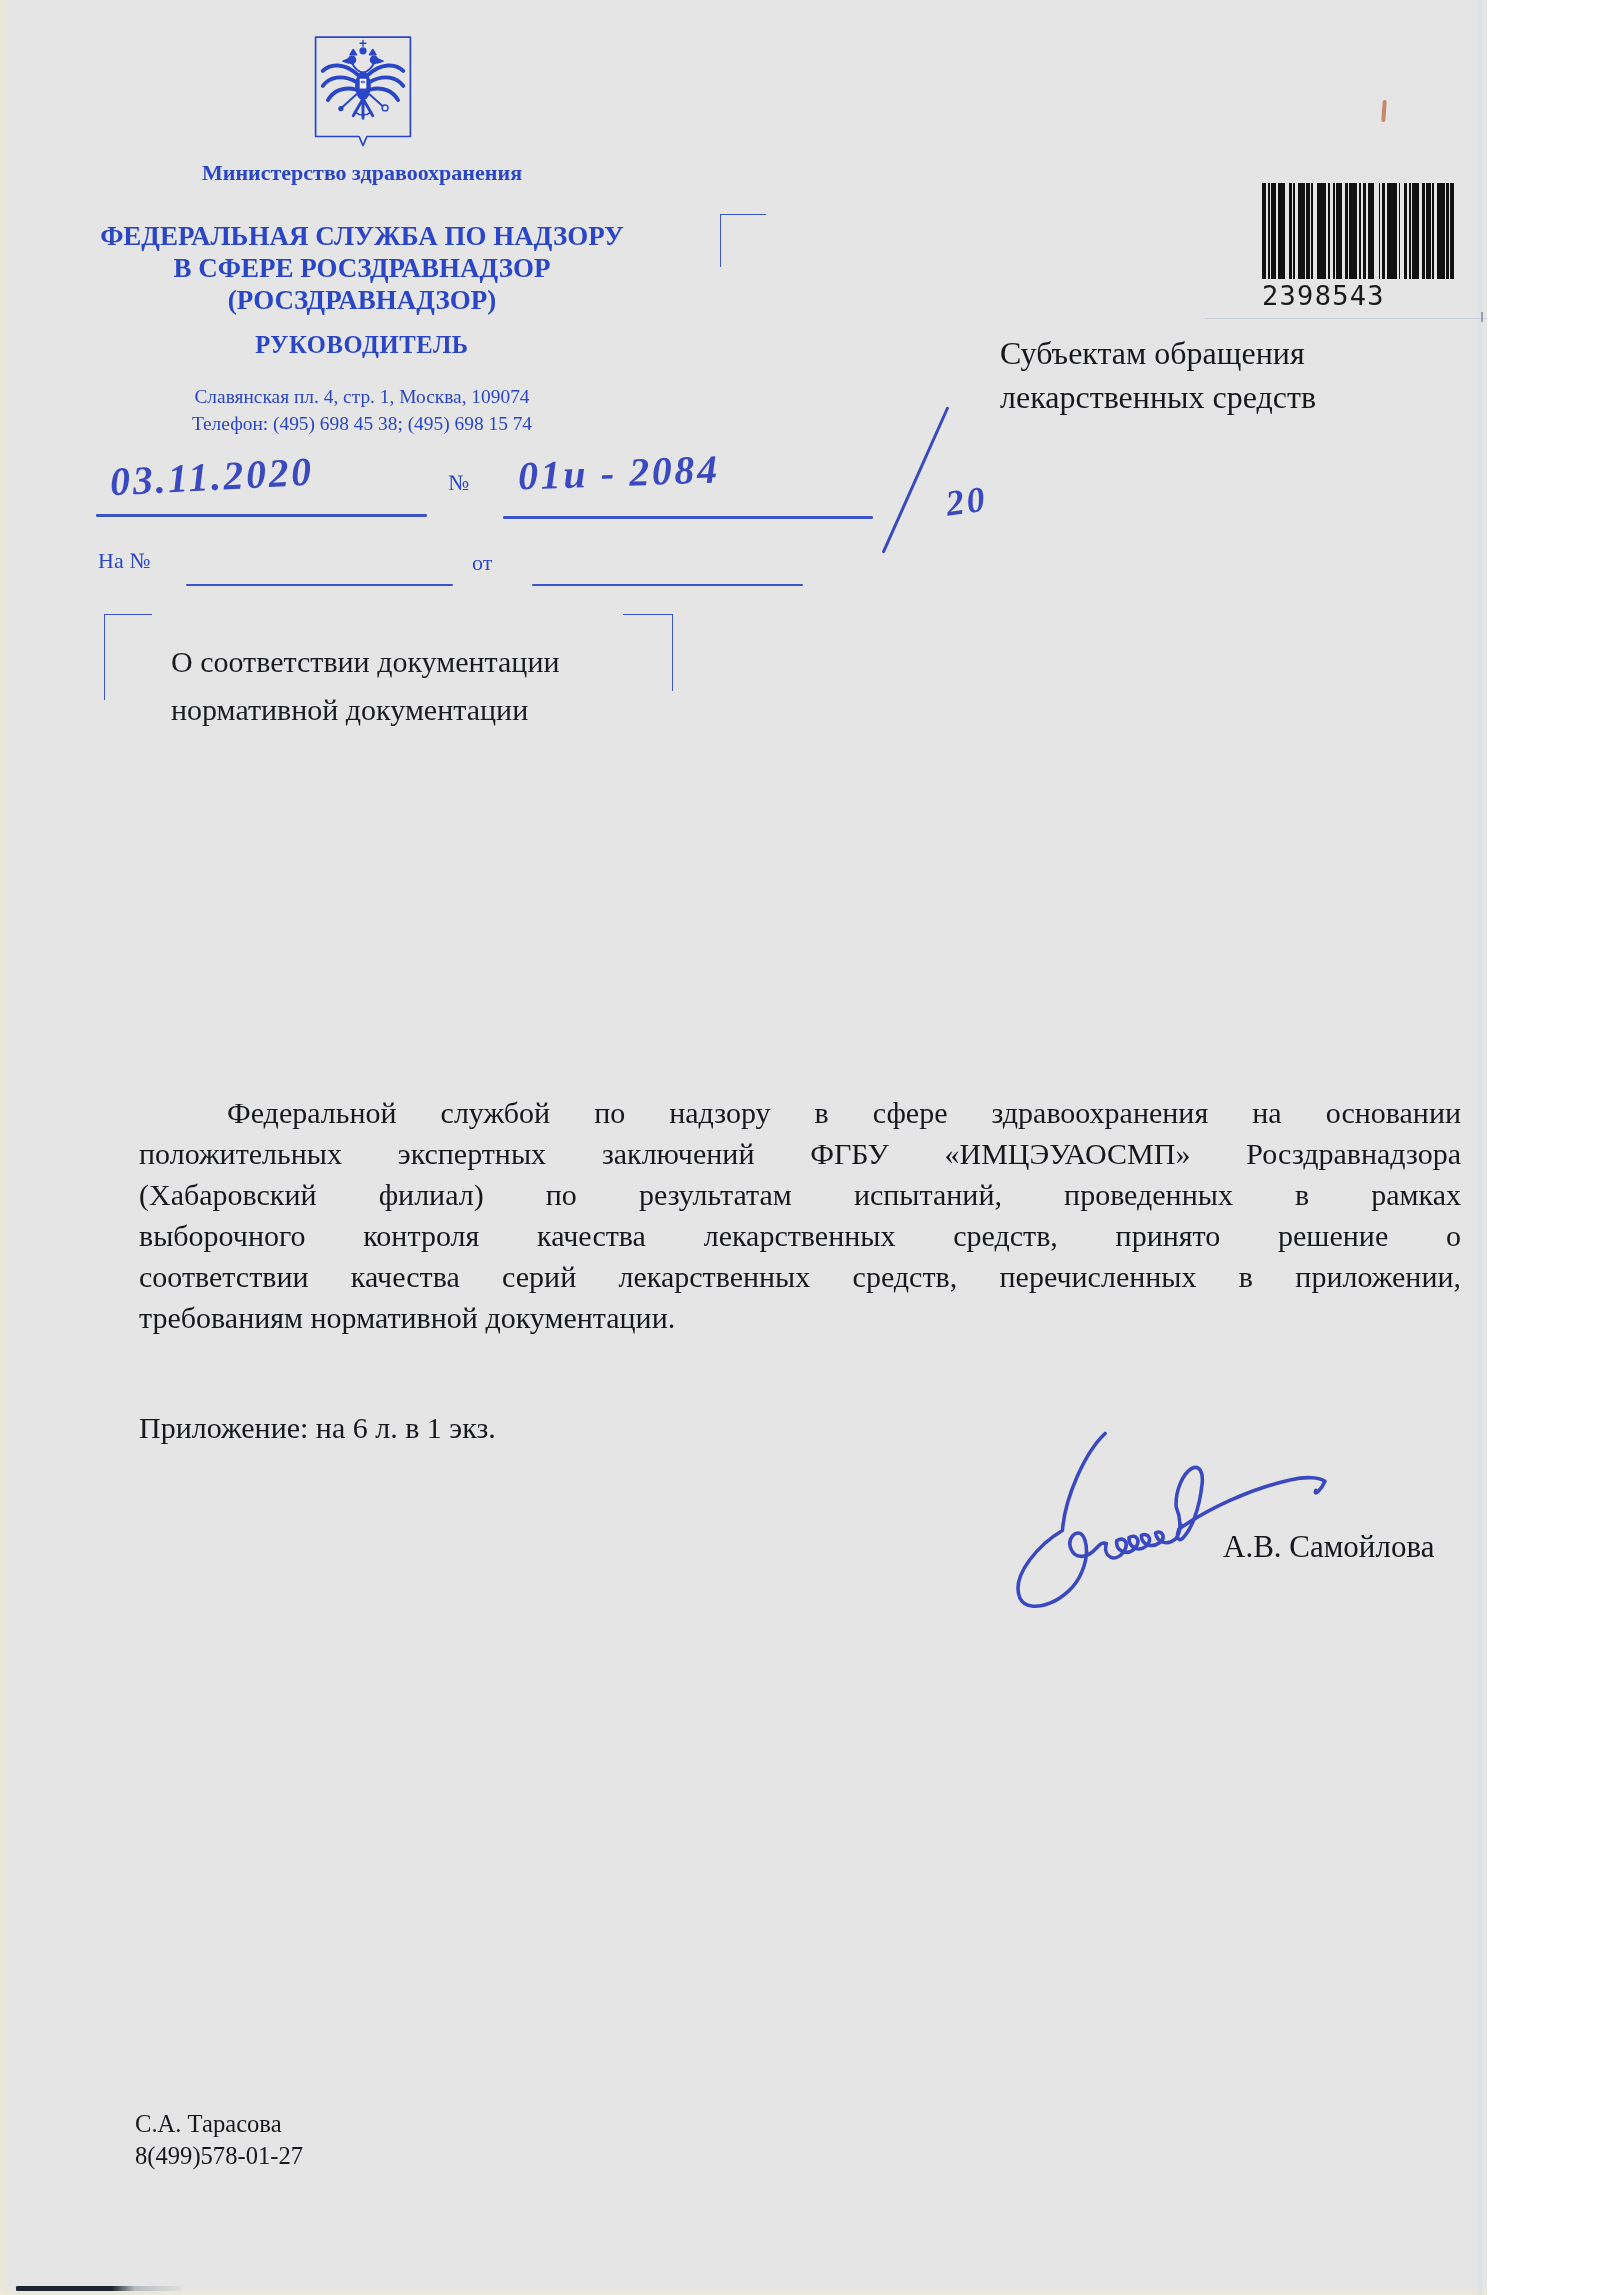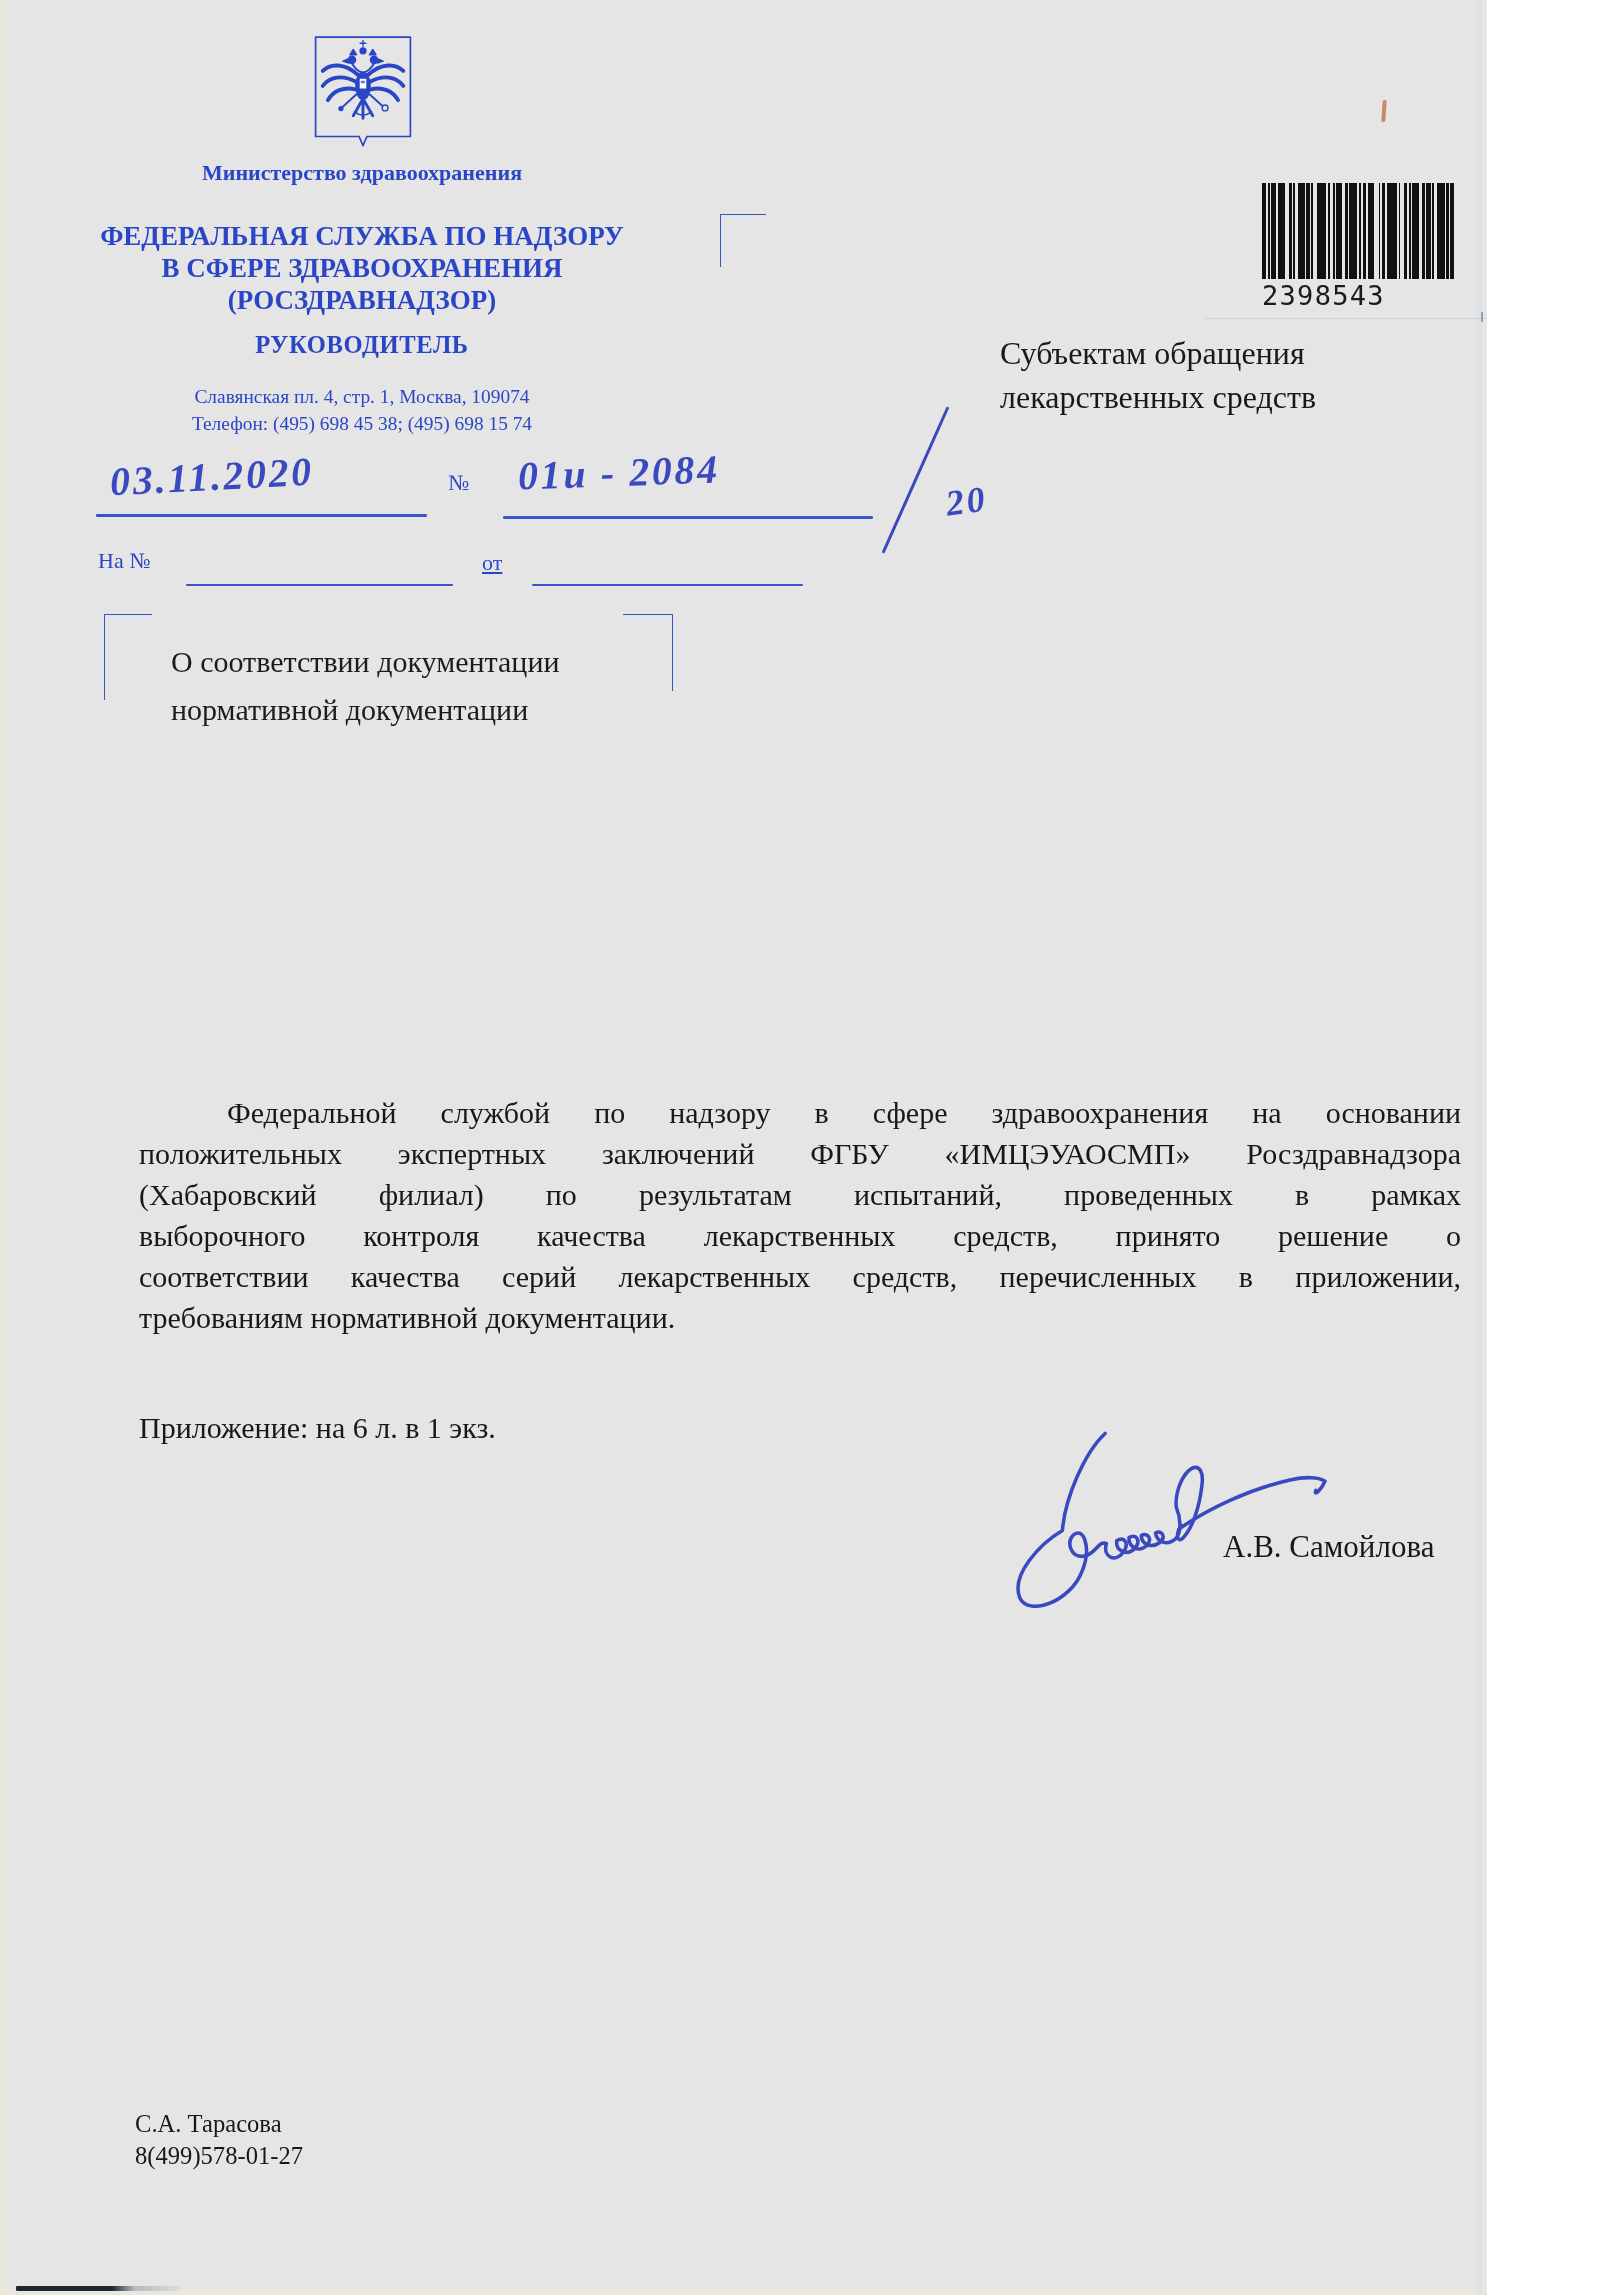--- a/index.html
+++ b/index.html
@@ -37,21 +37,21 @@
   .hw-num{position:absolute;left:518px;top:449px;font-size:40px;transform:rotate(-2deg);}
   .hw-suffix{position:absolute;left:946px;top:480px;font-size:36px;transform:rotate(-8deg);}
   .hw-slash{position:absolute;left:914px;top:400px;width:3.2px;height:160px;
     background:#3a49c0;border-radius:1.9px;transform:rotate(24deg);}
   .num-sign{position:absolute;left:448px;top:470px;font-size:22px;color:#2a46c6;}
   .uline{position:absolute;height:2.6px;background:#3b55c6;border-radius:1.3px;}
   .ul-date{left:96px;top:514px;width:331px;}
   .ul-num{left:503px;top:516px;width:370px;}
   .ref2-label{position:absolute;font-size:22px;color:#2a46c6;}
   .na-no{left:98px;top:548px;}
-  .ot{left:482px;top:550px;text-decoration:underline;}
+  .ot{left:472px;top:550px;}
   .ul-nano{left:186px;top:584px;width:267px;height:1.9px;}
   .ul-ot{left:532px;top:584px;width:271px;height:1.9px;}
   
   .bracket{position:absolute;border:0 solid #3b55c6;}
   .b-addr{left:720px;top:214px;width:45px;height:52px;border-top-width:1.9px;border-left-width:1.9px;}
   .b-subj-l{left:104px;top:614px;width:47px;height:85px;border-top-width:1.9px;border-left-width:1.9px;}
   .b-subj-r{left:623px;top:614px;width:49px;height:76px;border-top-width:1.9px;border-right-width:1.9px;}
   
   .subject{position:absolute;left:171px;top:638px;width:492px;
     font-size:30px;line-height:48px;color:#1a1c20;}
@@ -121,21 +121,21 @@
         <path d="M74,73 q3,-3.5 6,0 q-3,3.5 -6,0" stroke-width="1.5"></path>
       </g>
     </svg>
   </div>
 
   <div class="lh-ministry">
     <div>Министерство здравоохранения</div>
   </div>
   <div class="lh-service">
     <div>ФЕДЕРАЛЬНАЯ СЛУЖБА ПО НАДЗОРУ</div>
-    <div>В СФЕРЕ ЗДРАВООХРАНЕНИЯ</div>
+    <div>В СФЕРЕ РОСЗДРАВНАДЗОР</div>
     <div>(РОСЗДРАВНАДЗОР)</div>
   </div>
   <div class="lh-role">РУКОВОДИТЕЛЬ</div>
   <div class="lh-addr">
     <div>Славянская пл. 4, стр. 1, Москва, 109074</div>
     <div>Телефон: (495) 698 45 38; (495) 698 15 74</div>
   </div>
 
   <div class="hw hw-date">03.11.2020</div>
   <div class="uline ul-date"></div>

